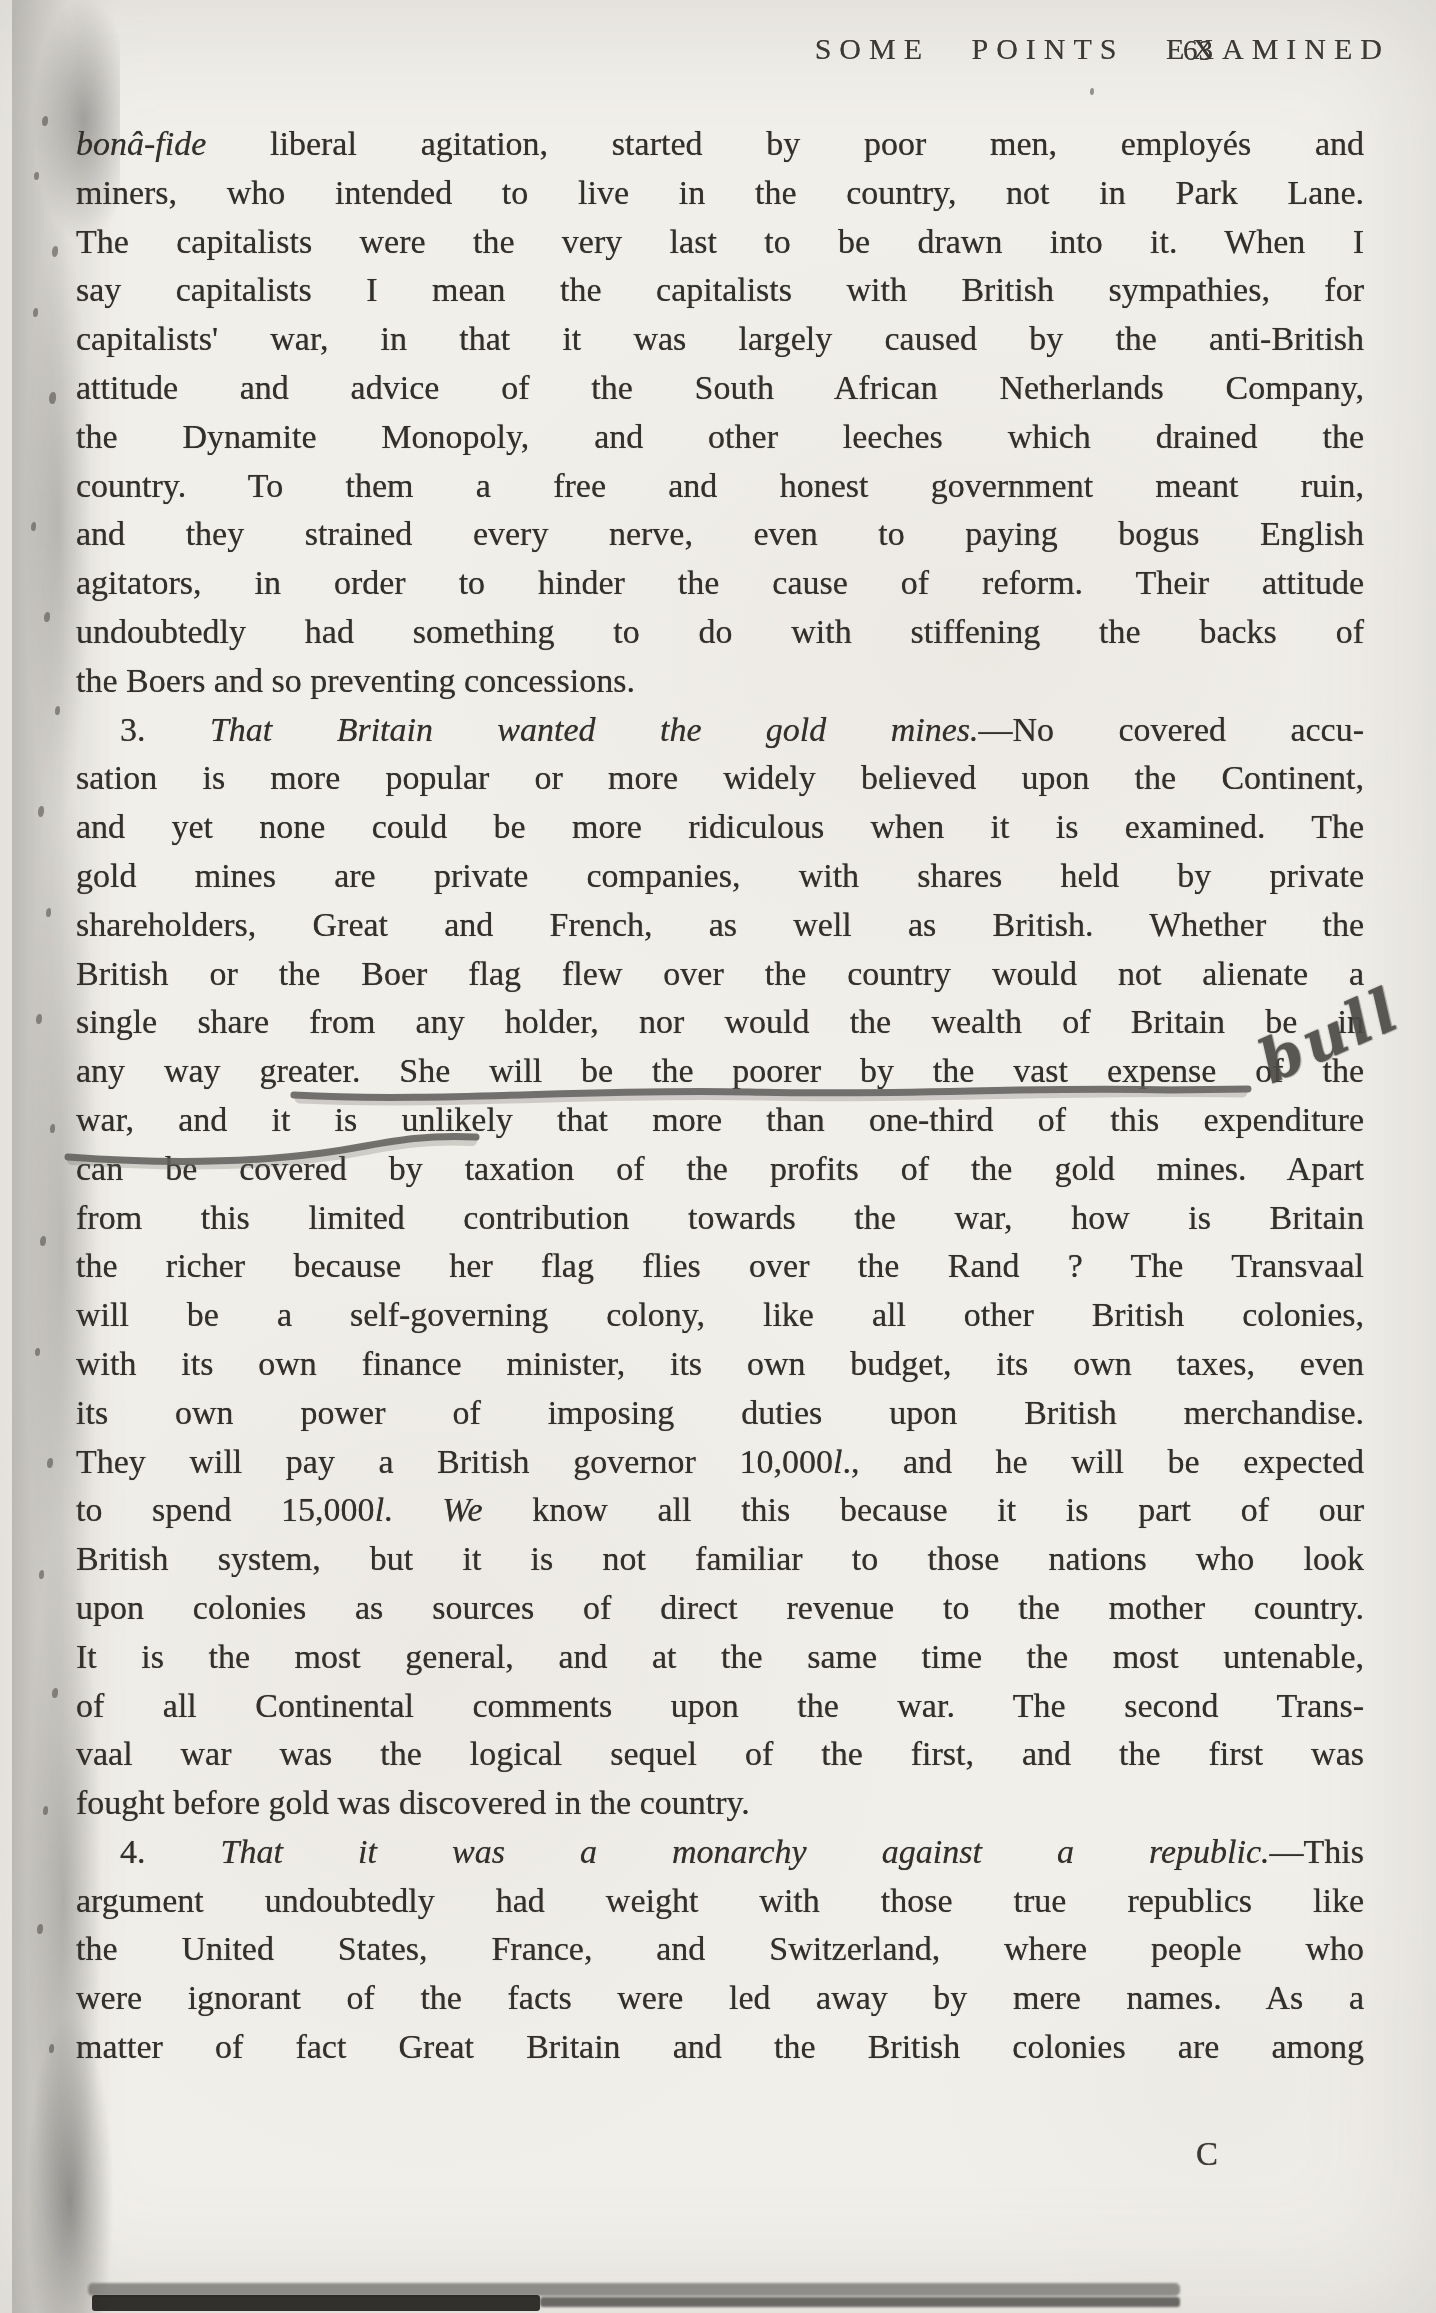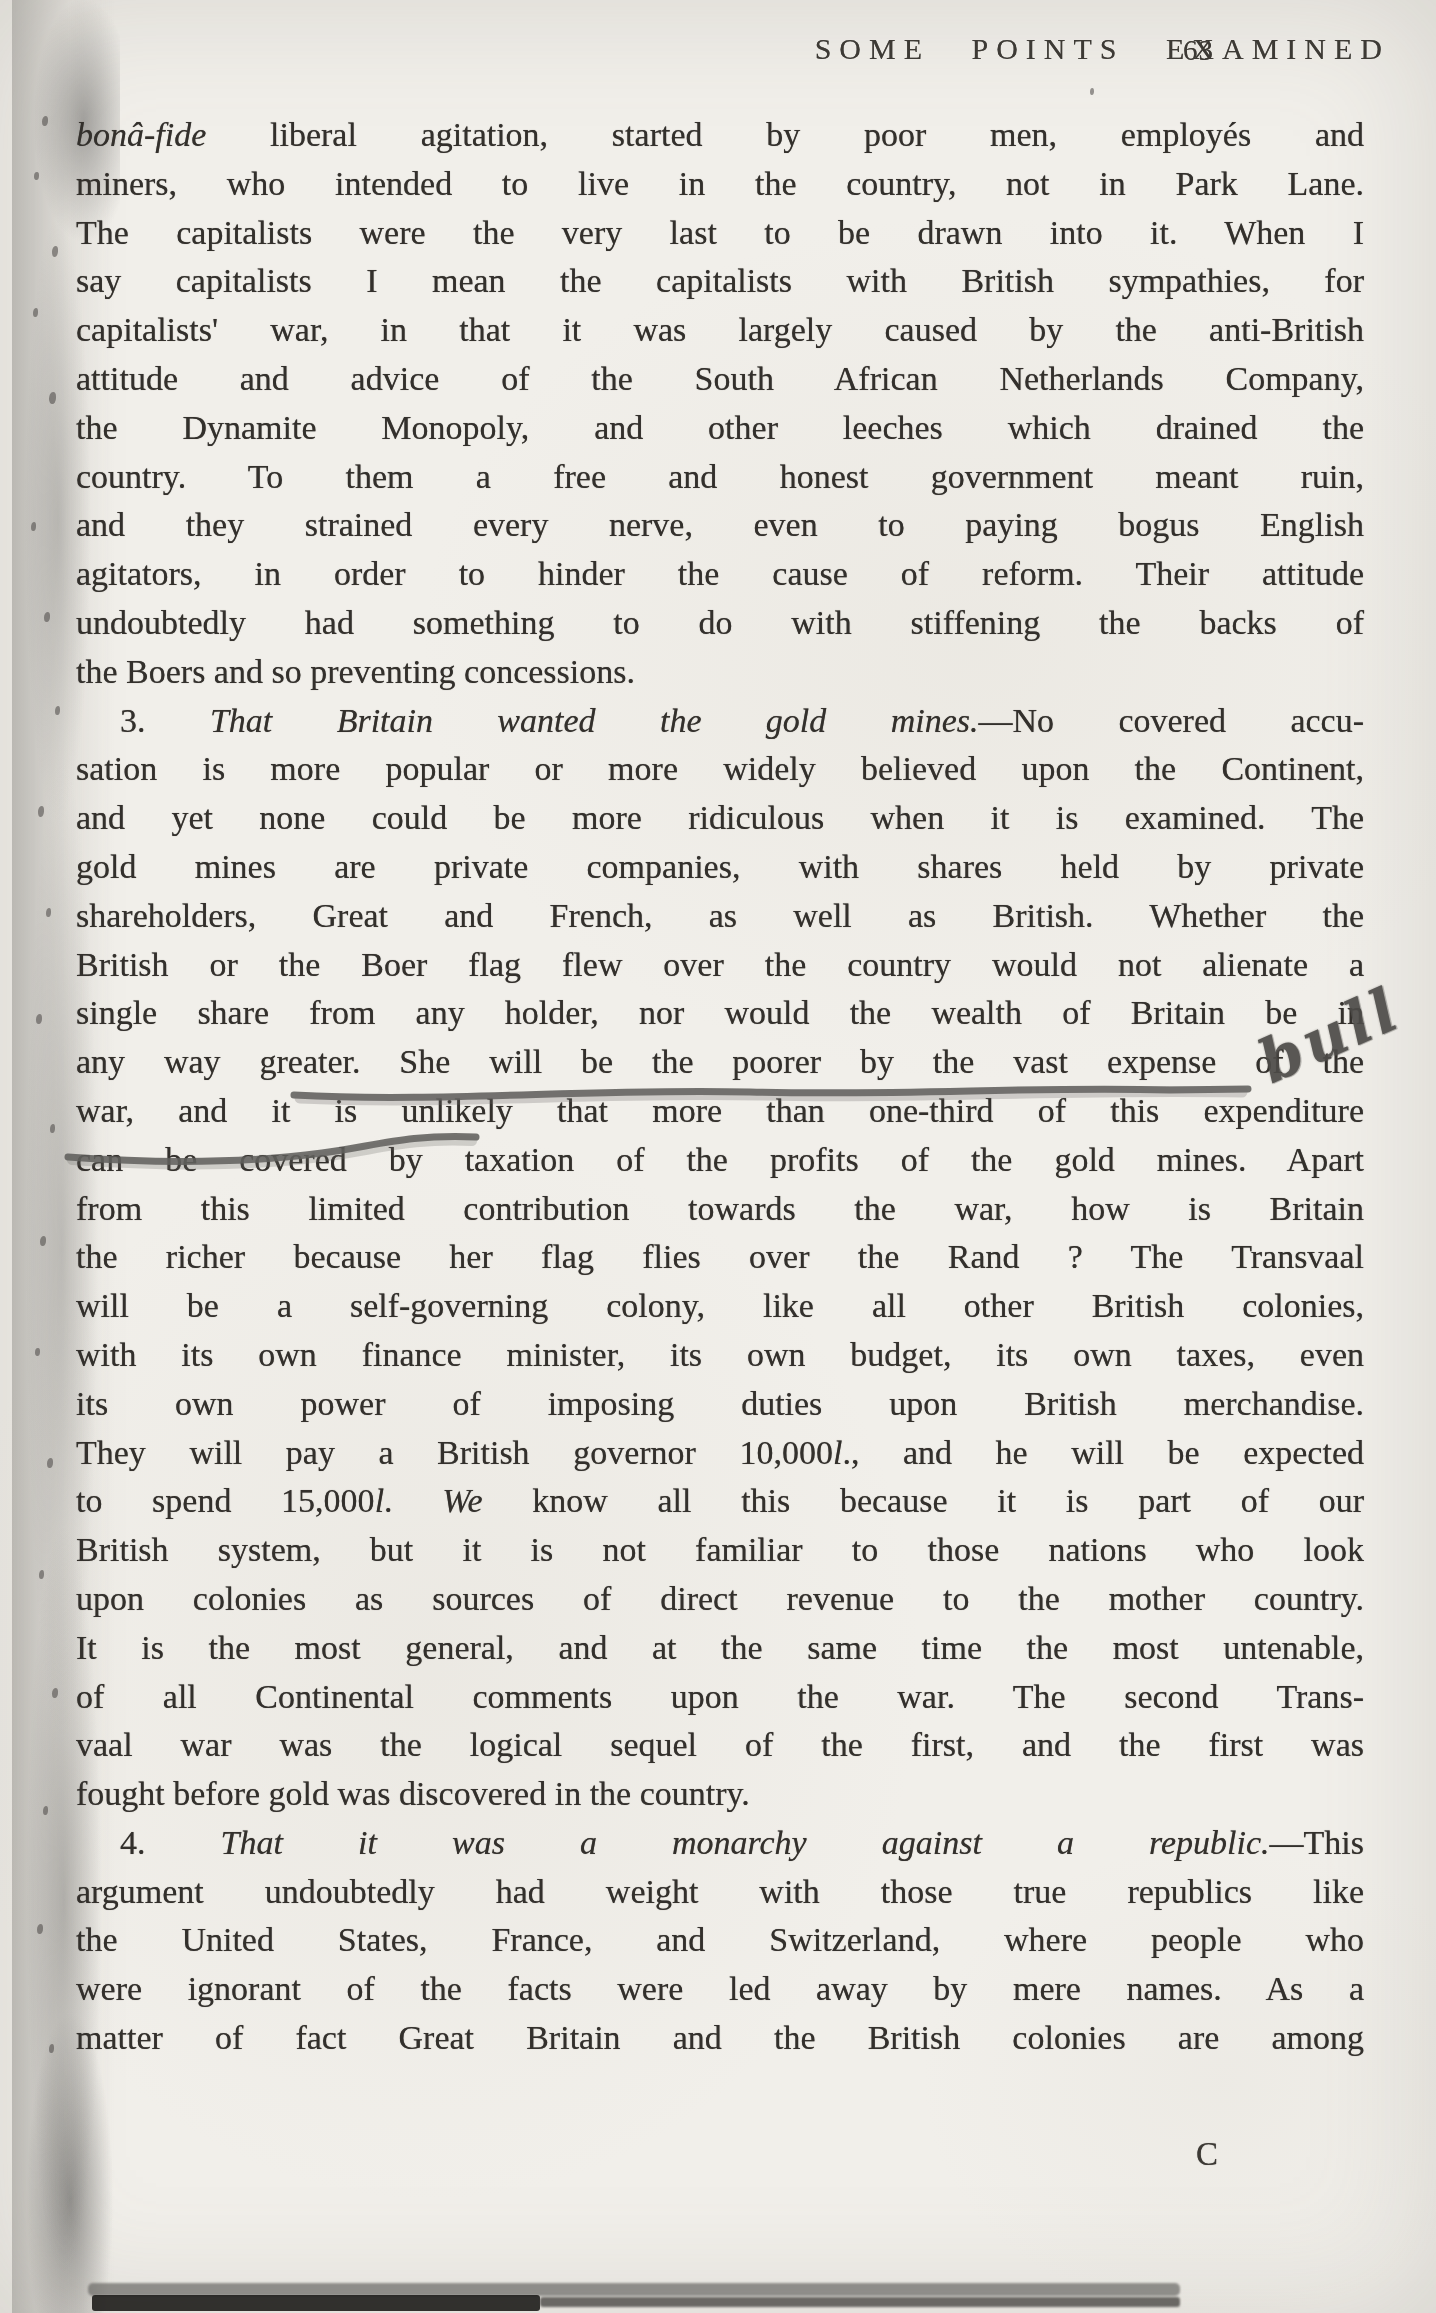--- a/index.html
+++ b/index.html
@@ -25,21 +25,21 @@
       radial-gradient(60px 260px at 58px 2200px, rgba(82,81,79,.55), transparent 72%),
       linear-gradient(to right, rgba(143,141,136,.50), rgba(196,193,187,.28) 52%, rgba(232,229,223,0) 95%);
     filter:blur(.6px);
   }
   .header{
     position:absolute;top:32px;left:0;width:1436px;box-sizing:border-box;padding-right:46px;
     text-align:right;font-size:30px;letter-spacing:8px;word-spacing:26px;color:#3d3a35;
     text-shadow:0 0 .6px rgba(60,57,52,.65);
   }
   .page-number{position:absolute;top:2px;left:1183px;letter-spacing:1px;word-spacing:normal;font-size:29px;}
-  .text-block{position:absolute;left:76px;top:111px;width:1288px;font-size:34px;line-height:48.8px;
+  .text-block{position:absolute;left:76px;top:120px;width:1288px;font-size:34px;line-height:48.8px;
     text-shadow:0 0 .7px rgba(48,45,41,.72);}
   .line{height:48.8px;text-align:justify;text-align-last:justify;}
   .line i{font-style:italic;}
   .line.indent{text-indent:44px;}
   .line.flush{text-align:left;text-align-last:left;}
   .underline{position:absolute;pointer-events:none;}
   .u1{left:290px;top:1078px;}
   .u2{left:64px;top:1126px;}
   .margin-note{
     position:absolute;left:1256px;top:1000px;font-size:60px;font-style:italic;font-weight:bold;

